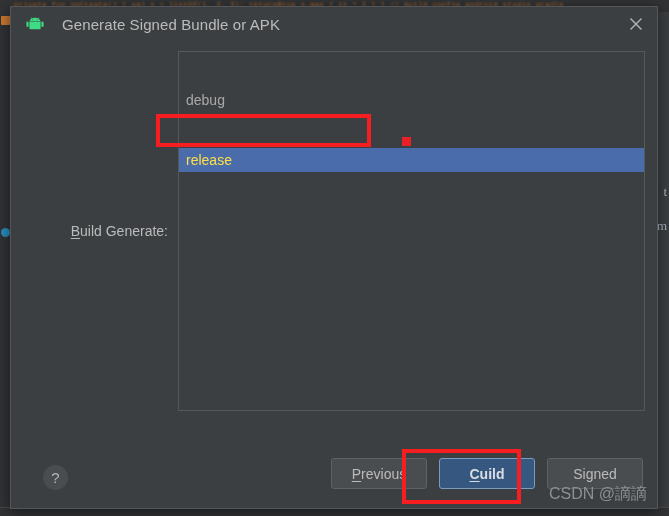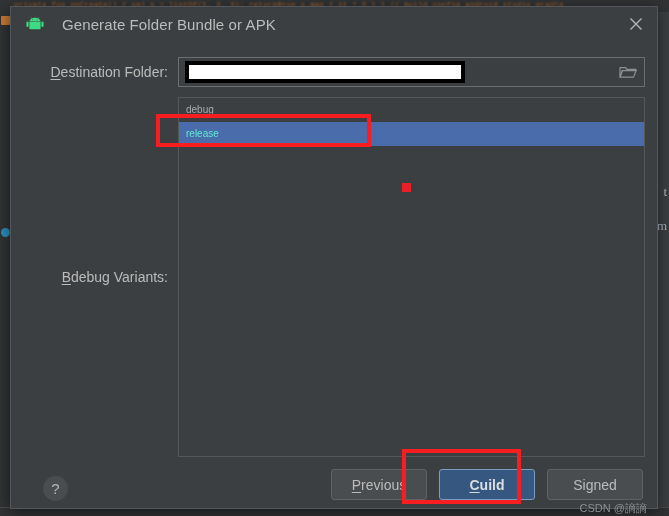--- a/index.html
+++ b/index.html
@@ -133,26 +133,27 @@
   .variants-list {
     flex: 1 1 auto;
     background: #3c3f41;
     border: 1px solid #555859;
     overflow: hidden;
     position: relative;
   }
   .variant-item {
     height: 24px; line-height: 24px;
     padding-left: 7px;
-    font-size: 10px; color: #a9a9a9;
+    font-size: 14px; color: #a9a9a9;
     cursor: default;
+    margin-top: 36px;
   }
   .variant-item.selected {
     background: #4b6cab;
-    color: #5eead4;
+    color: #fde047;
   }
   .red-dot {
     position: absolute; left: 223px; top: 85px;
     width: 9px; height: 9px; background: #ea2027;
   }
 
   
   .dlg-footer {
     height: 62px; flex: 0 0 62px;
     position: relative;
@@ -183,21 +184,21 @@
     padding: 0 12px;
   }
   .btn.primary {
     background: #365880;
     color: #d9dde1;
     border: 1px solid #7a9cc0;
     font-weight: bold;
   }
   .watermark {
     position: absolute; right: 10px; bottom: 3px;
-    font-size: 11px; color: #8d8f91;
+    font-size: 16px; color: #8d8f91;
   }
 
   
   .anno {
     position: absolute;
     border: 4px solid #f61e20;
     pointer-events: none;
     z-index: 40;
   }
   #anno-release { left: 156px; top: 114px; width: 215px; height: 33px; }
@@ -225,48 +226,36 @@
         <path d="M5.2 5.6h13.6v8.2a1.1 1.1 0 0 1-1.1 1.1H6.3a1.1 1.1 0 0 1-1.1-1.1z" fill="#3ddc84"></path>
         <path d="M5.4 4.9C5.8 2.6 8.6 0.9 12 0.9s6.2 1.7 6.6 4z" fill="#3ddc84"></path>
         <line x1="7.4" y1="0.6" x2="8.7" y2="2.6" stroke="#3ddc84" stroke-width="0.9"></line>
         <line x1="16.6" y1="0.6" x2="15.3" y2="2.6" stroke="#3ddc84" stroke-width="0.9"></line>
         <circle cx="9.3" cy="3.4" r="0.55" fill="#3c3f41"></circle>
         <circle cx="14.7" cy="3.4" r="0.55" fill="#3c3f41"></circle>
         <rect x="1.6" y="5.6" width="2.6" height="6.5" rx="1.3" fill="#3ddc84"></rect>
         <rect x="19.8" y="5.6" width="2.6" height="6.5" rx="1.3" fill="#3ddc84"></rect>
       </svg>
     </span>
-    <span class="dlg-title">Generate Folder Bundle or APK</span>
+    <span class="dlg-title">Generate Signed Bundle or APK</span>
     <span class="close-btn">
       <svg width="16" height="16" viewBox="0 0 16 16">
         <line x1="2.5" y1="2.5" x2="13.5" y2="13.5" stroke="#b0b0b0" stroke-width="1.5"></line>
         <line x1="13.5" y1="2.5" x2="2.5" y2="13.5" stroke="#b0b0b0" stroke-width="1.5"></line>
       </svg>
     </span>
   </div>
 
   <div class="dlg-body">
 
-    <div class="dest-row">
-      <div class="dest-label"><span class="ul">D</span><span>estination Folder:</span></div>
-      <div class="dest-field">
-        <div class="redacted" placeholder=""></div>
-        <span class="folder-btn">
-          <svg width="18" height="15" viewBox="0 0 18 15">
-            <path d="M1 3.2h5.6l1.3 1.7H17v1.1H3.3L1 12.6z" fill="none" stroke="#8d9093" stroke-width="1.2" stroke-linejoin="round"></path>
-            <path d="M3.3 6.2H17l-2.4 6.4H1z" fill="none" stroke="#8d9093" stroke-width="1.2" stroke-linejoin="round"></path>
-          </svg>
-        </span>
-      </div>
-    </div>
 
     <div class="variants-row">
       <div class="variants-label">
           <span class="ul">B</span>
-          <span>debug Variants:</span>
+          <span>uild Generate:</span>
         </div>
       <div class="variants-list">
         <div class="variant-item">debug</div>
         <div class="variant-item selected">release</div>
         <div class="red-dot"></div>
       </div>
     </div>
   </div>
 
   <div class="dlg-footer">

